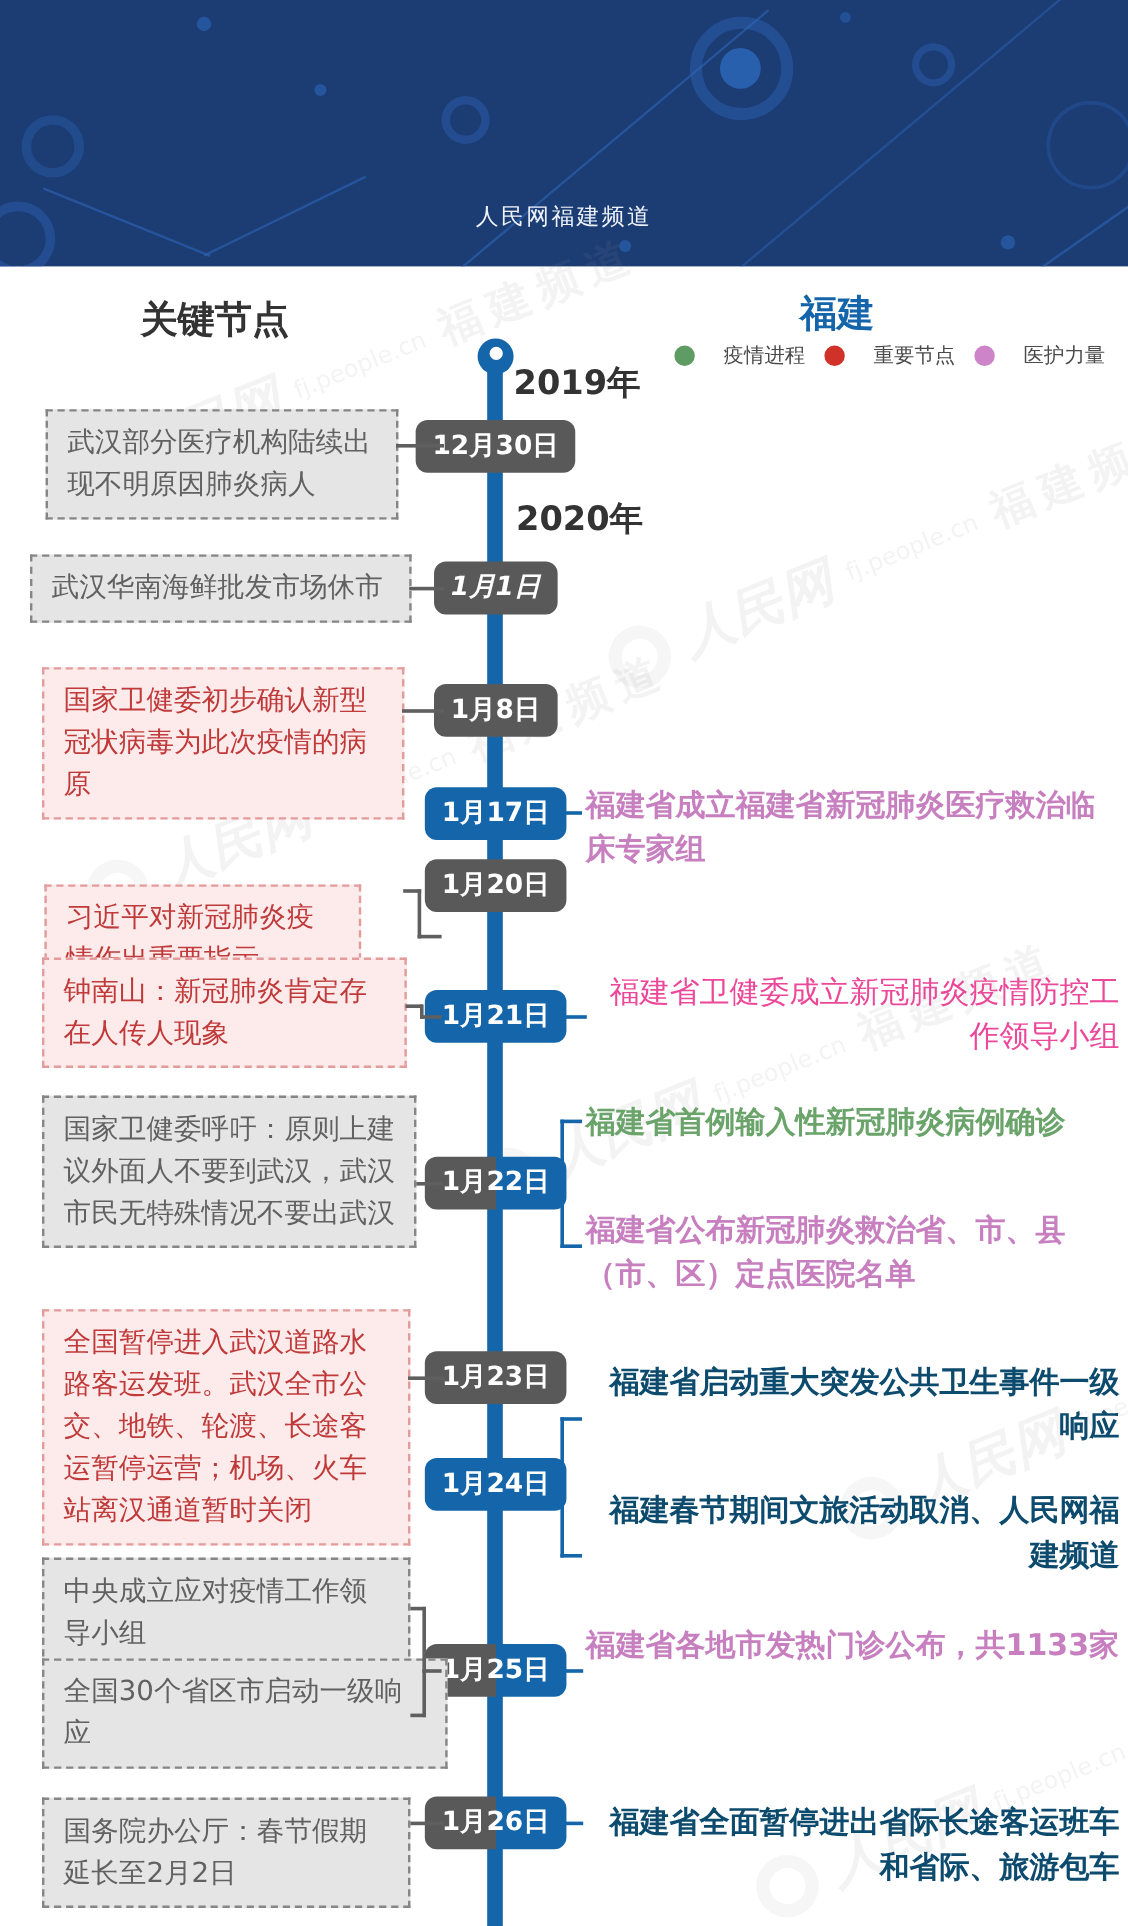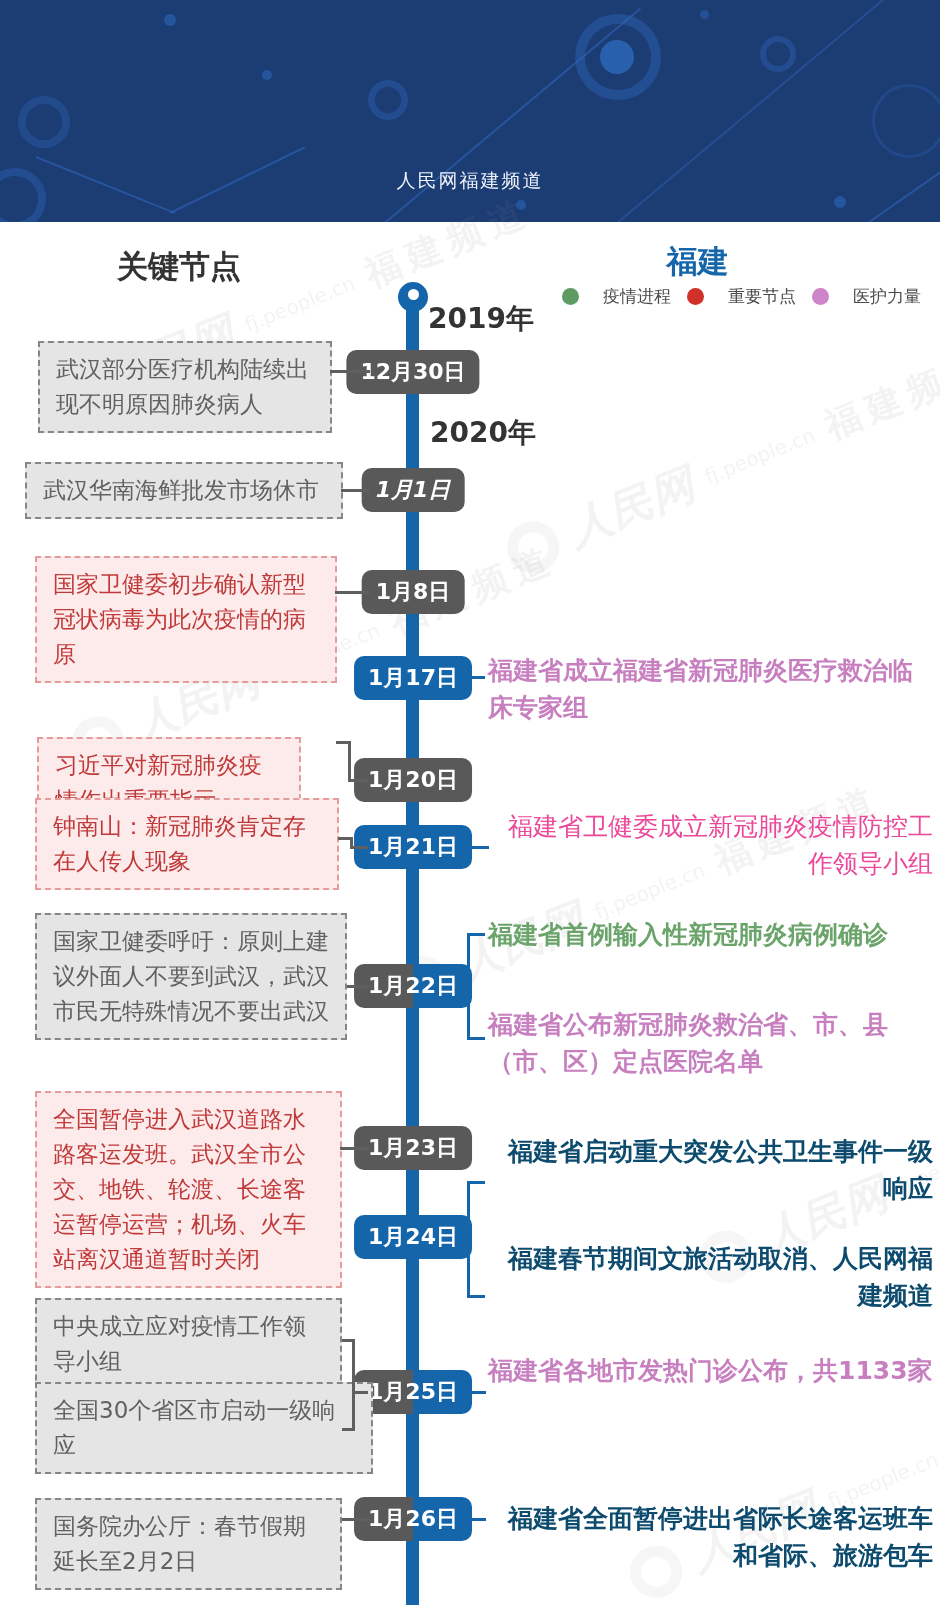--- a/index.html
+++ b/index.html
@@ -146,21 +146,21 @@
 <div class="hl" style="left:341px;top:489px;width:29px;"></div>
 
 <div class="badge gray" style="top:570px;">1月8日</div>
 <div class="note n-red" style="left:35px;top:556px;width:302px;">国家卫健委初步确认新型冠状病毒为此次疫情的病原</div>
 <div class="hl" style="left:335px;top:591px;width:35px;"></div>
 
 <div class="badge blue" style="top:656px;">1月17日</div>
 <div class="hl b" style="left:459px;top:676px;width:26px;"></div>
 <div class="fnote t-pink" style="top:652px;">福建省成立福建省新冠肺炎医疗救治临床专家组</div>
 
-<div class="badge gray" style="top:758px;">1月20日</div>
+<div class="badge gray" style="top:716px;">1月20日</div>
 <div class="note n-red" style="left:37px;top:737px;width:264px;">习近平对新冠肺炎疫情作出重要指示</div>
 <div class="hl" style="left:336px;top:741px;width:15px;"></div>
 <div class="vl" style="left:348px;top:741px;height:41px;"></div>
 <div class="hl" style="left:348px;top:779px;width:20px;"></div>
 
 <div class="badge blue" style="top:825px;">1月21日</div>
 <div class="note n-red" style="left:35px;top:798px;width:304px;">钟南山：新冠肺炎肯定存在人传人现象</div>
 <div class="hl" style="left:338px;top:837px;width:14px;"></div>
 <div class="vl" style="left:350px;top:837px;height:12px;"></div>
 <div class="hl" style="left:350px;top:846px;width:18px;"></div>

